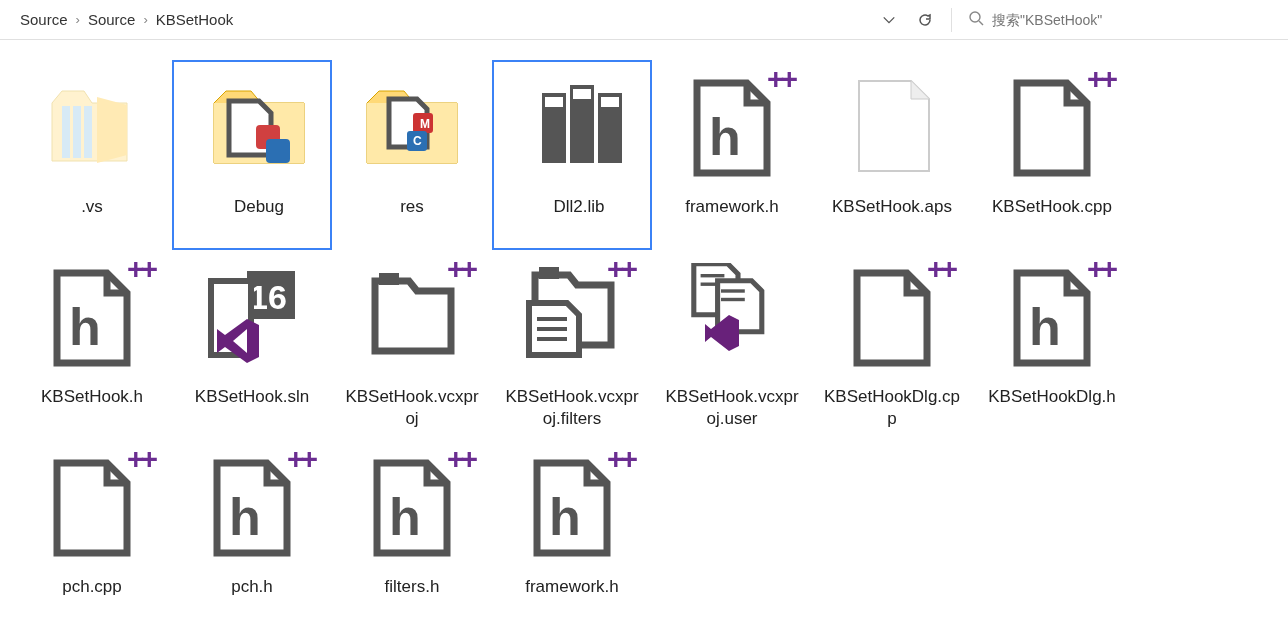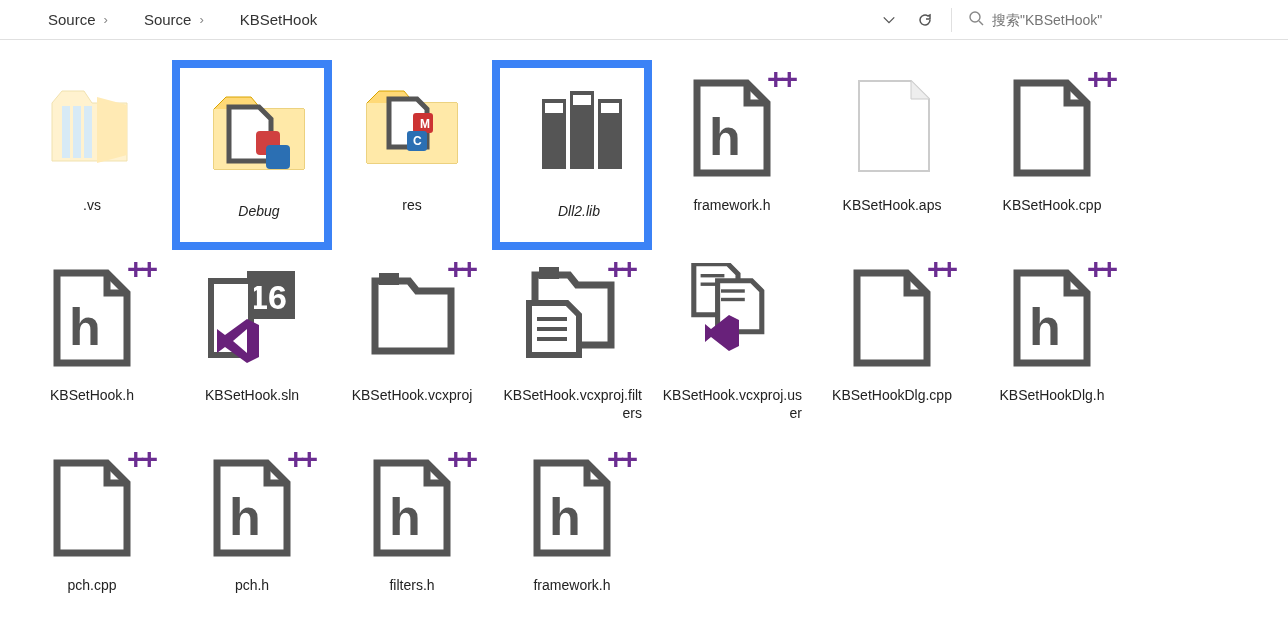--- a/index.html
+++ b/index.html
@@ -24,21 +24,20 @@
       display: flex;
       align-items: center;
       flex: 1;
       padding-left: 6px;
       font-size: 15px;
     }
     .breadcrumb-item {
       padding: 4px 6px;
       cursor: pointer;
       color: #333;
-      margin-left: 28px;
     }
     .breadcrumb-sep {
       color: #888;
       margin: 0 2px;
       font-size: 13px;
     }
     .tb-btn {
       width: 32px;
       height: 32px;
       display: flex;
@@ -83,33 +82,33 @@
     .file-item {
       width: 160px;
       height: 190px;
       display: flex;
       flex-direction: column;
       align-items: center;
       justify-content: flex-start;
       cursor: pointer;
       padding: 8px 4px 4px 4px;
     }
-    .file-item.selected { border: 8px solid #3b82f6; padding: 6px 2px 2px 16px; font-style: italic; }
+    .file-item.selected { border: 2px solid #3b82f6; padding: 6px 2px 2px 16px; }
     .file-icon {
       width: 120px;
       height: 120px;
       display: flex;
       align-items: center;
       justify-content: center;
       margin-bottom: 8px;
       position: relative;
     }
     .file-label {
-      text-align: right;
-      font-size: 14px;
+      text-align: center;
+      font-size: 17px;
       line-height: 1.3;
       word-break: break-word;
       max-width: 140px;
       color: #222;
     }
     .badge-pp {
       position: absolute;
       top: -6px;
       right: -2px;
       color: #6b2d91;

